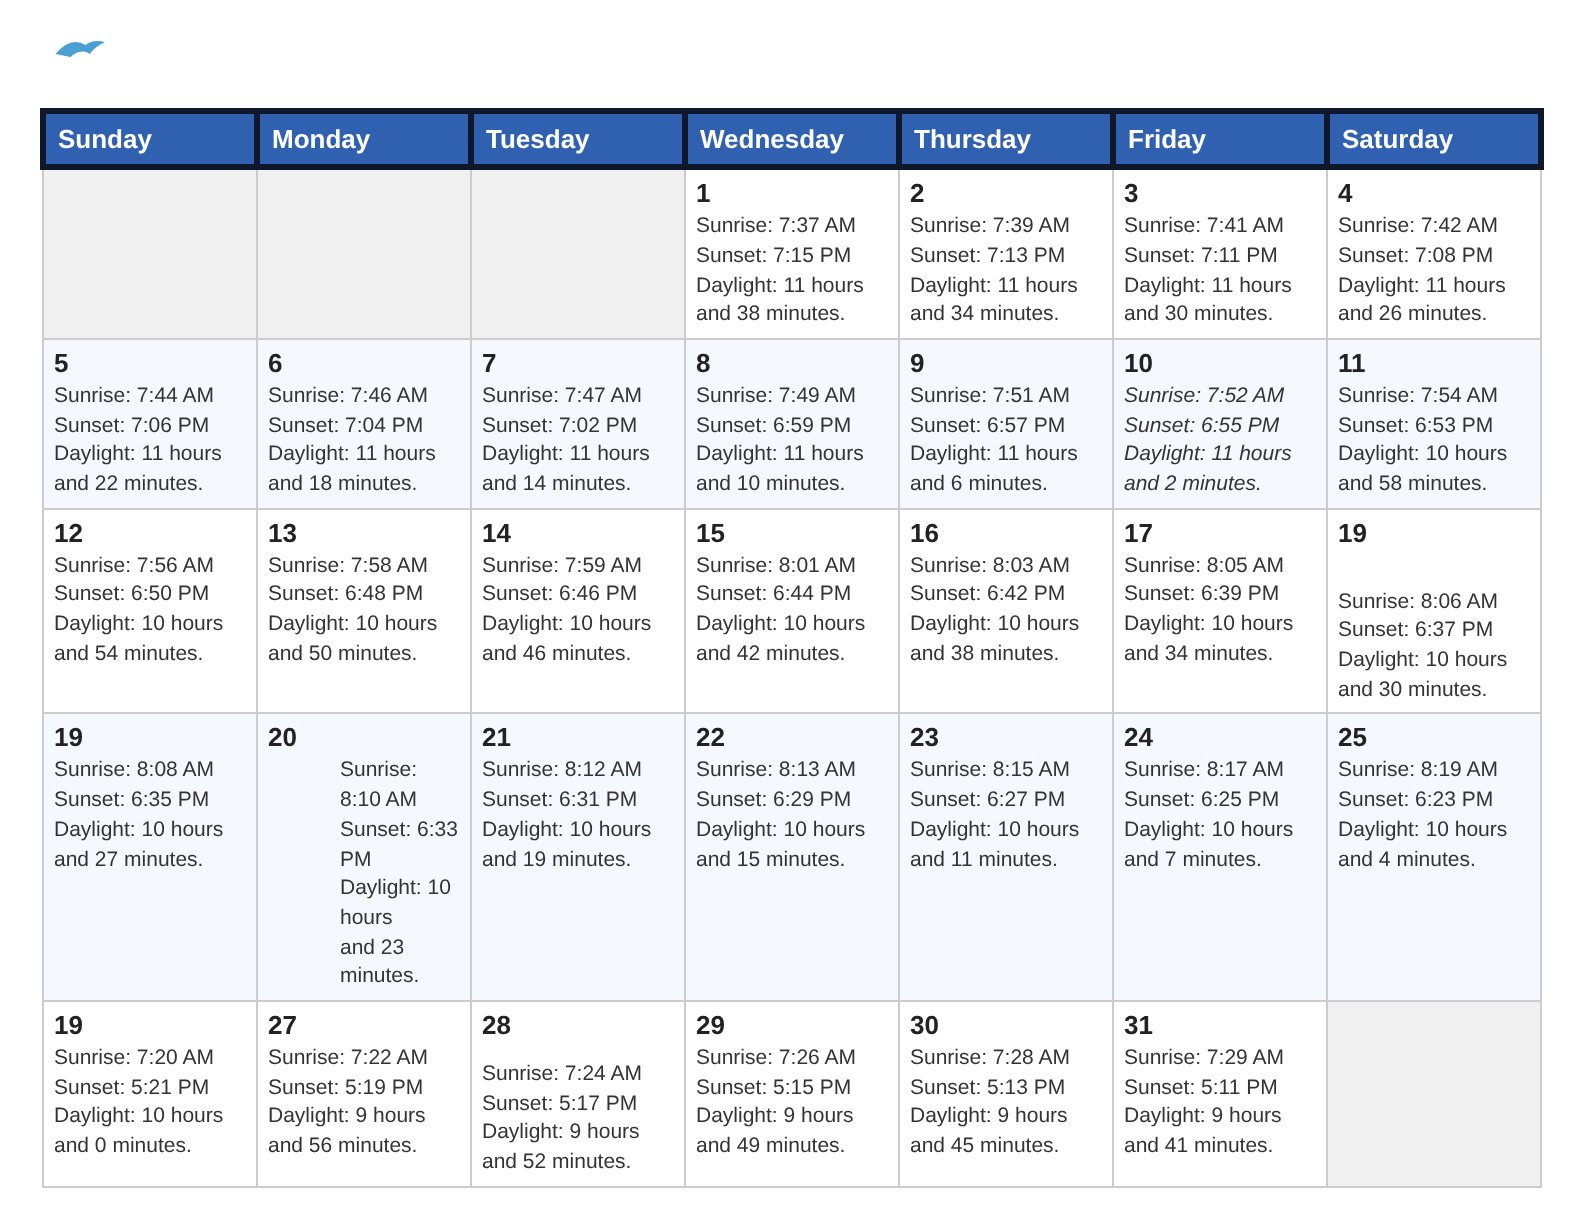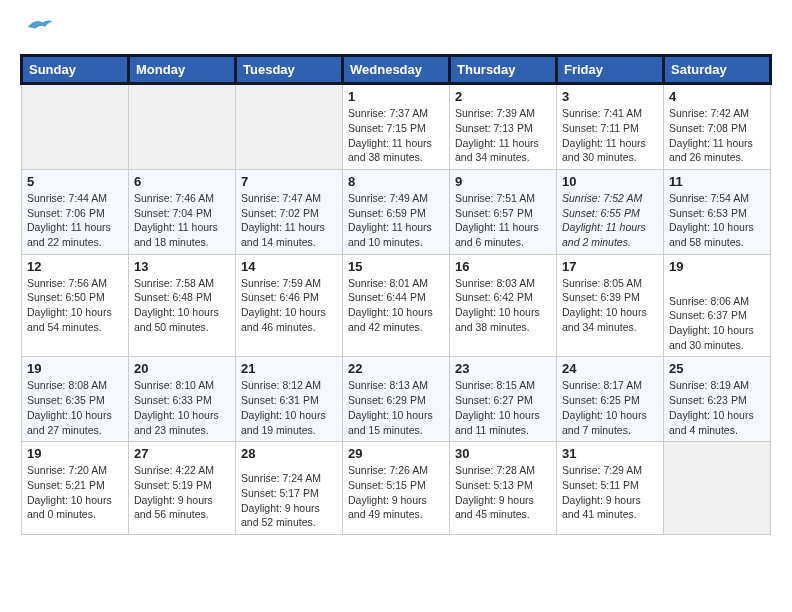--- a/index.html
+++ b/index.html
@@ -254,21 +254,21 @@
       <tr>
         <td>
           <div class="day-num">19</div>
           <div class="day-info" style="white-space: pre-line;">Sunrise: 8:08 AM
 Sunset: 6:35 PM
 Daylight: 10 hours
 and 27 minutes.</div>
         </td>
         <td>
           <div class="day-num">20</div>
-          <div class="day-info" style="white-space: pre-line;">Sunrise: 8:10 AM
+          <div class="day-info" style="white-space: pre-line; margin-left: 36px;">Sunrise: 8:10 AM
 Sunset: 6:33 PM
 Daylight: 10 hours
 and 23 minutes.</div>
         </td>
         <td>
           <div class="day-num">21</div>
           <div class="day-info" style="white-space: pre-line;">Sunrise: 8:12 AM
 Sunset: 6:31 PM
 Daylight: 10 hours
 and 19 minutes.</div>
@@ -305,21 +305,21 @@
       <tr>
         <td>
           <div class="day-num">19</div>
           <div class="day-info" style="white-space: pre-line;">Sunrise: 7:20 AM
 Sunset: 5:21 PM
 Daylight: 10 hours
 and 0 minutes.</div>
         </td>
         <td>
           <div class="day-num">27</div>
-          <div class="day-info" style="white-space: pre-line;">Sunrise: 4:22 AM
+          <div class="day-info" style="white-space: pre-line;">Sunrise: 7:22 AM
 Sunset: 5:19 PM
 Daylight: 9 hours
 and 56 minutes.</div>
         </td>
         <td>
           <div class="day-num">28</div>
           <div class="day-info" style="white-space: pre-line; margin-top: 10px;">Sunrise: 7:24 AM
 Sunset: 5:17 PM
 Daylight: 9 hours
 and 52 minutes.</div>

